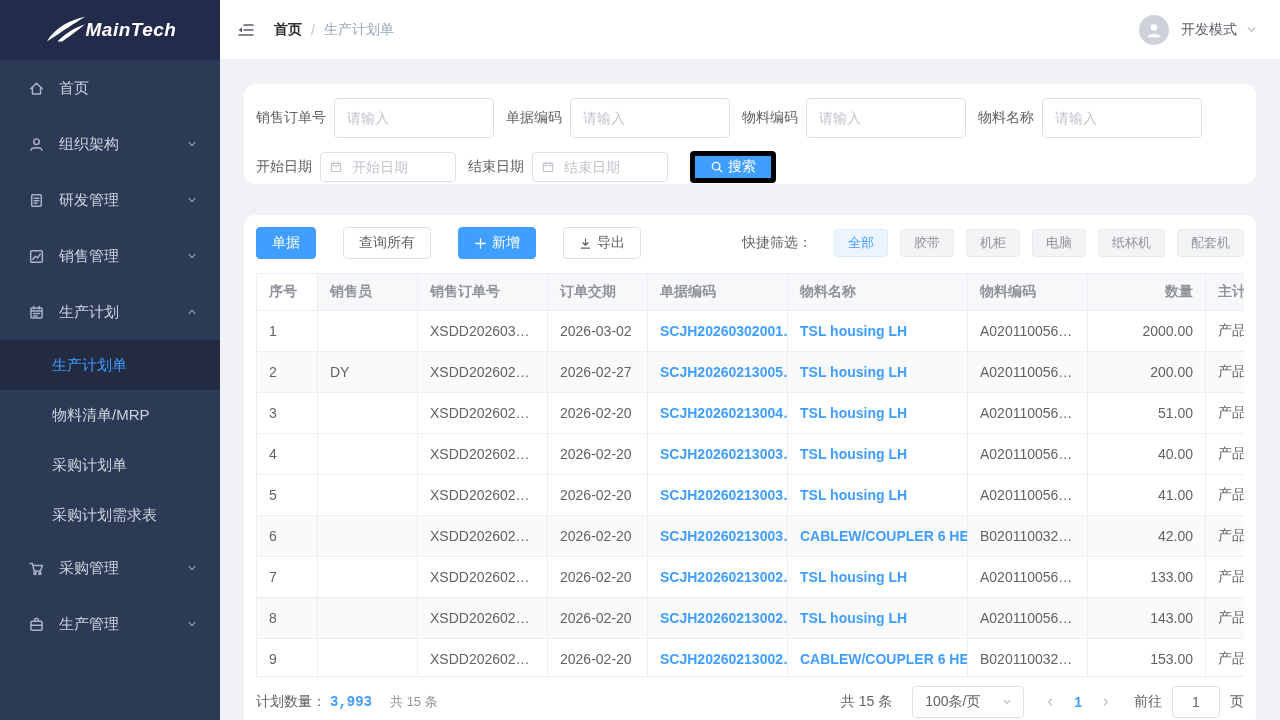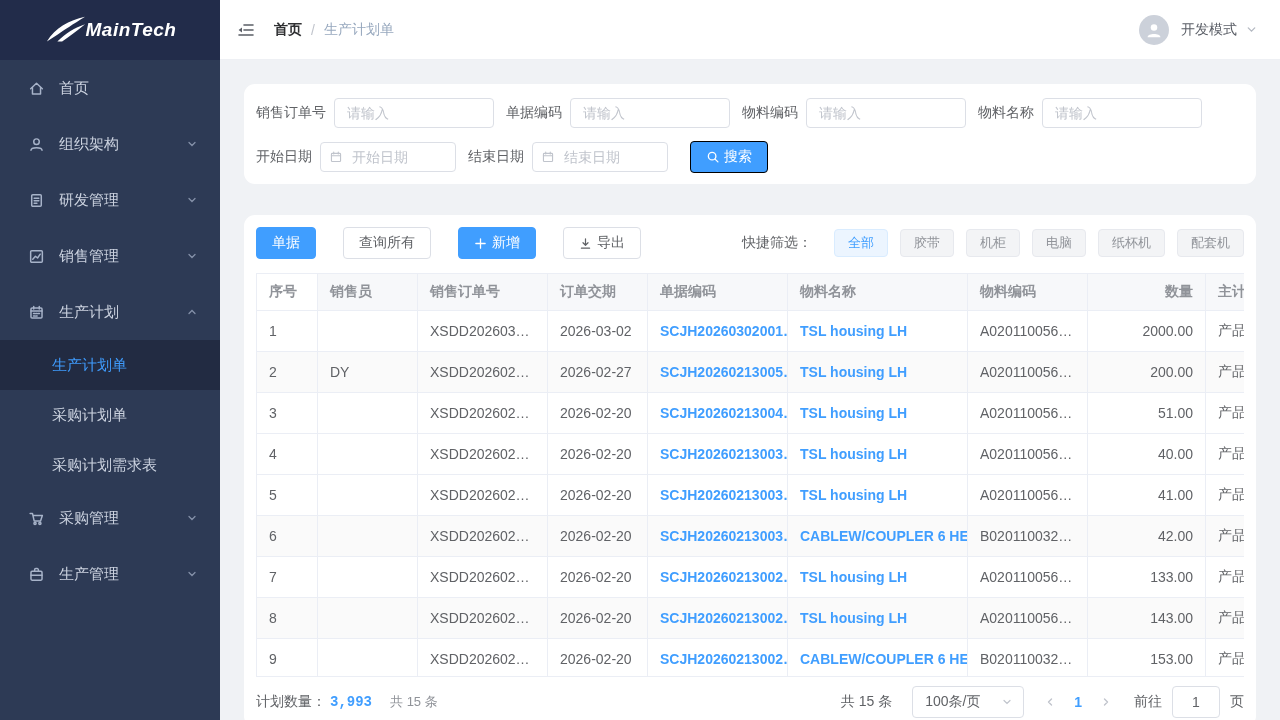--- a/index.html
+++ b/index.html
@@ -37,26 +37,26 @@
   .topbar-right .dd-arrow { color:#b4b9c2; display:flex; cursor:pointer; }
 
   .content { padding:24px 24px 0; flex:1; min-height:0; }
 
   
   .card { background:#fff; border-radius:11px; }
   .filter-card { padding:14px 12px 9px; height:100px; }
   .f-row { display:flex; align-items:center; margin-bottom:13px; }
   .f-group { display:flex; align-items:center; margin-right:12px; }
   .f-label { margin-right:8px; color:#606266; white-space:nowrap; }
-  .f-input { width:160px; height:30px; border:1px solid #dcdfe6; border-radius:4px; padding:0 12px; font-size:14px; color:#606266; outline:none; font-family:inherit; }
+  .f-input { width:160px; height:40px; border:1px solid #dcdfe6; border-radius:4px; padding:0 12px; font-size:14px; color:#606266; outline:none; font-family:inherit; }
   .f-input::placeholder, .d-input::placeholder, .goto-input::placeholder { color:#c0c4cc; }
   .date-wrap { position:relative; }
   .d-input { width:136px; height:30px; border:1px solid #dcdfe6; border-radius:4px; padding:0 8px 0 31px; font-size:14px; color:#606266; outline:none; font-family:inherit; }
   .cal-icon { position:absolute; left:9px; top:50%; transform:translateY(-50%); color:#c0c4cc; display:flex; }
-  .search-btn { height:32px; margin-left:10px; padding:0 15px; background:#409eff; border:1px solid #000000; border-radius:4px; color:#fff; font-size:14px; display:inline-flex; align-items:center; gap:4px; cursor:pointer; font-family:inherit; }
+  .search-btn { height:32px; margin-left:10px; padding:0 15px; background:#409eff; border:5px solid #000000; border-radius:4px; color:#fff; font-size:14px; display:inline-flex; align-items:center; gap:4px; cursor:pointer; font-family:inherit; }
 
   
   .table-card { margin-top:31px; padding:12px 12px 0; height:512px; display:flex; flex-direction:column; }
   .toolbar { display:flex; align-items:center; flex-shrink:0; }
   .btn { height:32px; border-radius:4px; font-size:14px; padding:0 15px; display:inline-flex; align-items:center; gap:5px; cursor:pointer; font-family:inherit; }
   .btn + .btn { margin-left:27px; }
   .btn-primary { background:#409eff; border:1px solid #409eff; color:#fff; }
   .btn-plain { background:#fff; border:1px solid #dcdfe6; color:#606266;padding-left:15px; }
   .quickbar { margin-left:auto; display:flex; align-items:center; }
   .qf-label { color:#606266; margin-right:10px; }
@@ -177,20 +177,23 @@
           <svg width="12" height="12" viewBox="0 0 12 12" fill="none" stroke="currentColor" stroke-width="1.3" stroke-linecap="round">
               <path d="M3 7.5 L6 4.5 L9 7.5"></path>
             </svg>
         </span>
       </div>
 
       <div class="submenu-item active">
         <span>生产计划单</span>
       </div>
       <div class="submenu-item">
+        <span>物料清单/MRP</span>
+      </div>
+      <div class="submenu-item">
         <span>采购计划单</span>
       </div>
       <div class="submenu-item">
         <span>采购计划需求表</span>
       </div>
 
       <div class="menu-item">
         <span class="mi-icon">
           <svg width="17" height="17" viewBox="0 0 16 16" fill="none" stroke="currentColor" stroke-width="1.4" stroke-linecap="round" stroke-linejoin="round">
             <path d="M2 3.2 H4.2 L5.8 10.3 H11.8 L13.5 5.2 H5"></path>

